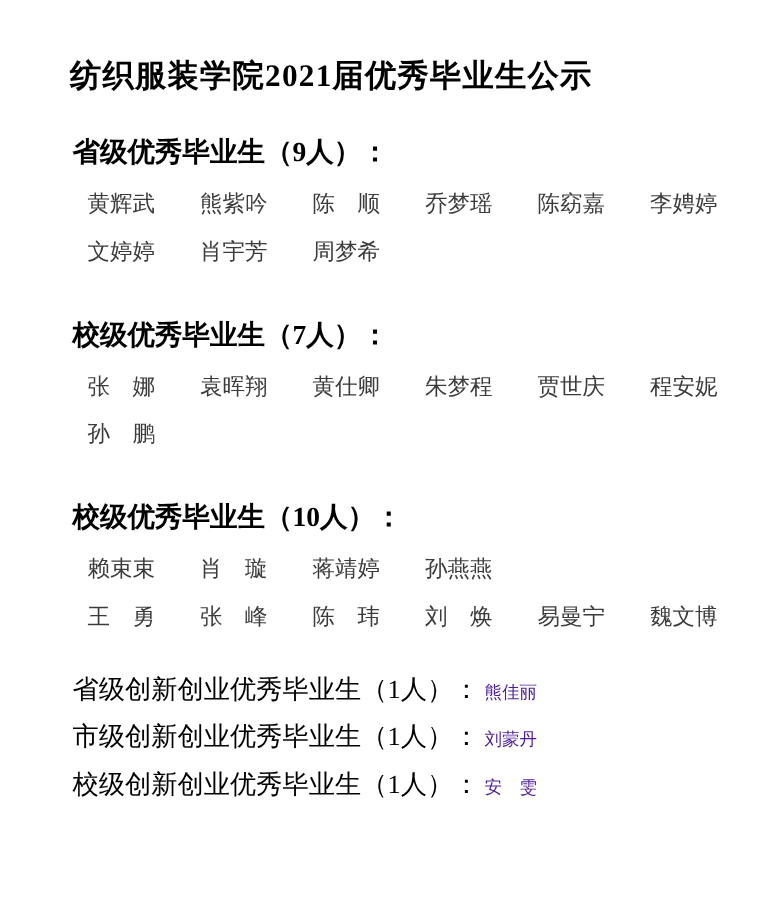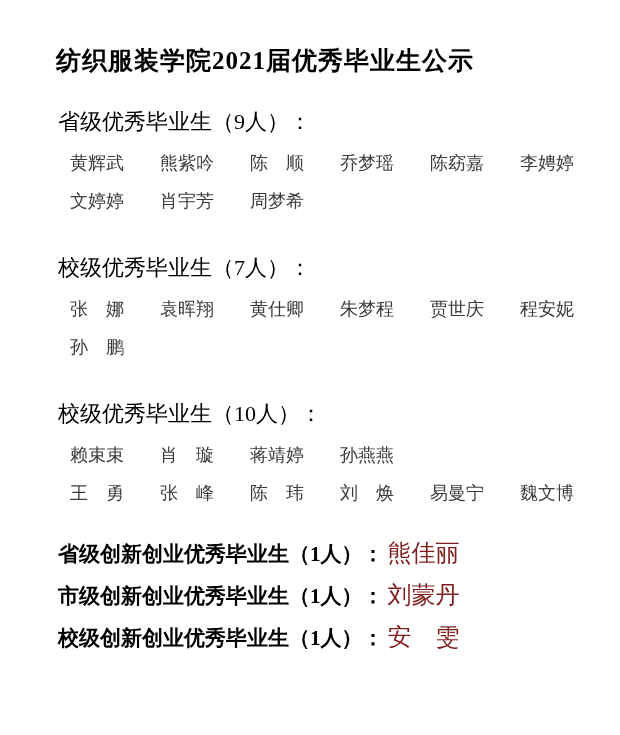--- a/index.html
+++ b/index.html
@@ -28,21 +28,21 @@
     letter-spacing: 1px;
     color: #000000;
     margin: 14px 0 30px 0;
     white-space: nowrap;
   }
   .section {
     margin-bottom: 10px;
   }
   .section-heading {
     font-size: 22px;
-    font-weight: normal;
+    font-weight: bold;
     color: #000000;
     margin: 0 0 14px 2px;
     letter-spacing: 0px;
   }
   .name-rows {
     margin-left: 14px;
   }
   .name-row {
     font-size: 18px;
     color: #3b3b3b;
@@ -62,26 +62,26 @@
   .gap-lg { height: 26px; }
   .gap-md { height: 18px; }
   .inline-line {
     margin: 0 0 10px 2px;
     white-space: nowrap;
     display: flex;
     align-items: baseline;
   }
   .inline-label {
     font-size: 21px;
-    font-weight: bold;
+    font-weight: normal;
     color: #000000;
   }
   .inline-value {
-    font-size: 24px;
-    color: #7f1d1d;
+    font-size: 14px;
+    color: #4c1d95;
     margin-left: 4px;
     letter-spacing: 0px;
   }
 </style>
 </head>
 <body>
 
 <div class="page">
 
   <div class="doc-title">纺织服装学院2021届优秀毕业生公示</div>

